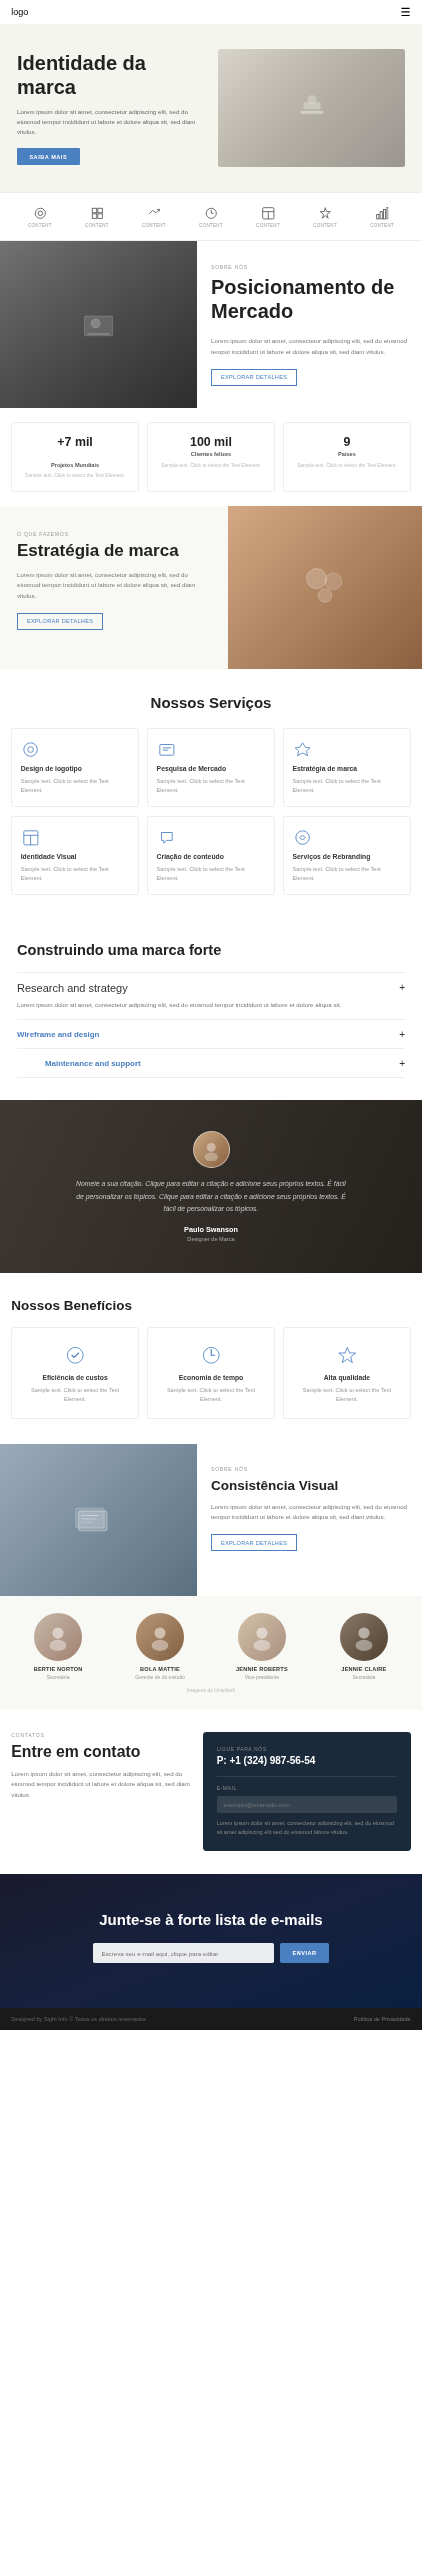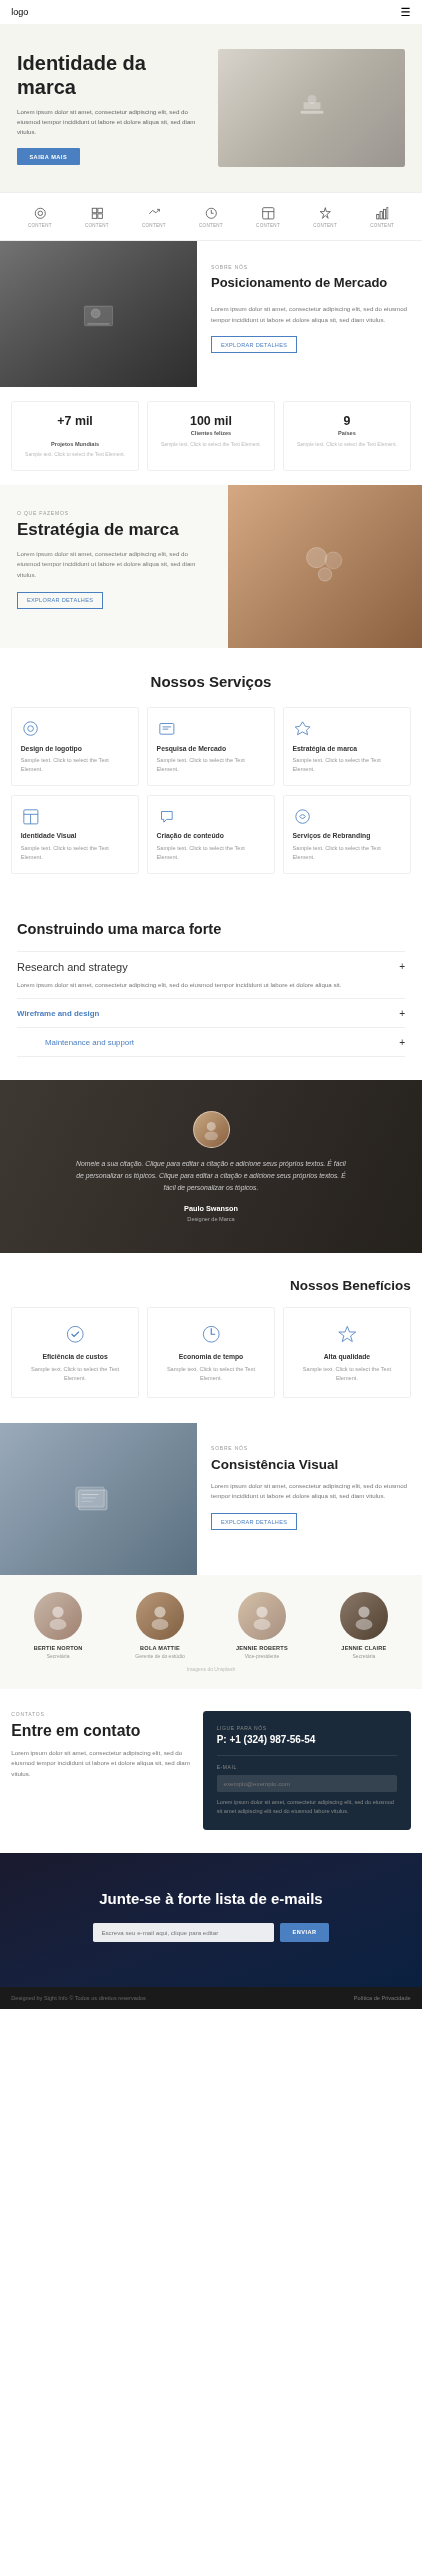--- a/index.html
+++ b/index.html
@@ -103,21 +103,21 @@
     <div style="position:absolute;inset:0;display:flex;align-items:center;justify-content:center;">
       <svg width="45" height="45" viewBox="0 0 80 80" fill="none">
         <rect x="15" y="25" width="50" height="35" rx="2" fill="rgba(255,255,255,0.15)" stroke="rgba(255,255,255,0.3)" stroke-width="1"></rect>
         <circle cx="35" cy="38" r="8" fill="rgba(255,255,255,0.2)" stroke="rgba(255,255,255,0.3)" stroke-width="1"></circle>
         <rect x="20" y="55" width="40" height="3" rx="1" fill="rgba(255,255,255,0.2)"></rect>
       </svg>
     </div>
   </div>
   <div style="flex:1;padding:22.5px 14px;background:#fff;">
     <div style="font-size:5px;color:#999;text-transform:uppercase;letter-spacing:0.8px;margin-bottom:5.6px;">SOBRE NÓS</div>
-    <h2 style="font-size:13px;font-weight:700;color:#222;line-height:1.2;margin-bottom:13px;">Posicionamento de Mercado</h2>
+    <h2 style="font-size:20px;font-weight:700;color:#222;line-height:1.2;margin-bottom:13px;">Posicionamento de Mercado</h2>
     <p style="font-size:6.2px;color:#777;line-height:1.7;margin-bottom:11.3px;">Lorem ipsum dolor sit amet, consectetur adipiscing elit, sed do eiusmod tempor incididunt ut labore et dolore aliqua sit, sed diam vitulus.</p>
     <button style="background:transparent;color:#4a7fc1;border:0.6px solid #4a7fc1;padding:4.5px 9px;font-size:5.6px;cursor:pointer;text-transform:uppercase;letter-spacing:0.3px;">EXPLORAR DETALHES</button>
   </div>
 </section>
 
 <section style="display:flex;padding:14px 11.3px;gap:8.4px;background:#fff;">
   <div style="flex:1;background:#fff;border:0.6px solid #eee;border-radius:2.3px;padding:11.3px 8.4px;text-align:center;">
     <div style="font-size:12.4px;font-weight:700;color:#222;margin-bottom:13px;">+7 mil</div>
     <div style="font-size:5.6px;color:#555;font-weight:600;margin-bottom:4.5px;">Projetos Mundiais</div>
     <div style="font-size:5px;color:#bbb;line-height:1.5;">Sample text. Click to select the Text Element.</div>
@@ -233,21 +233,21 @@
 
   <div style="border-top:0.6px solid #eee;padding:8.4px 0;">
     <div style="display:flex;justify-content:space-between;align-items:center;cursor:pointer;">
       <span style="font-size:7.9px;color:#4a7fc1;font-weight:700;">Wireframe and design</span>
       <span style="font-size:10px;color:#333;cursor:pointer;">+</span>
     </div>
   </div>
 
   <div style="border-top:0.6px solid #eee;border-bottom:0.6px solid #eee;padding:8.4px 0;">
     <div style="display:flex;justify-content:space-between;align-items:center;cursor:pointer;">
-      <span style="font-size:7.9px;color:#4a7fc1;font-weight:400;padding-left:28px;">Maintenance and support</span>
+      <span style="font-size:7.9px;color:#4a7fc1;font-weight:700;padding-left:28px;">Maintenance and support</span>
       <span style="font-size:10px;color:#333;cursor:pointer;">+</span>
     </div>
   </div>
 </section>
 
 <section style="background:linear-gradient(135deg,#2a2a2a 0%,#1a1a1a 100%);padding:31px 17px;text-align:center;position:relative;overflow:hidden;">
   <div style="position:absolute;inset:0;background:linear-gradient(to right,rgba(180,140,100,0.15),rgba(80,60,40,0.2));"></div>
   <div style="position:relative;z-index:1;">
     <div style="width:37px;height:37px;border-radius:50%;background:linear-gradient(135deg,#c8a882,#8a6040);margin:0 auto 10px;border:1.7px solid rgba(255,255,255,0.5);overflow:hidden;display:flex;align-items:center;justify-content:center;">
       <svg width="22.5" height="22.5" viewBox="0 0 40 40" fill="none">
@@ -255,21 +255,21 @@
           <ellipse cx="20" cy="32" rx="12" ry="8" fill="rgba(255,255,255,0.3)"></ellipse>
         </svg>
     </div>
     <p style="font-size:6.8px;color:#ccc;line-height:1.8;max-width:270px;margin:0 auto 10px;font-style:italic;">Nomeie a sua citação. Clique para editar a citação e adicione seus próprios textos. É fácil de personalizar os tópicos. Clique para editar a citação e adicione seus próprios textos. É fácil de personalizar os tópicos.</p>
     <div style="font-size:7.3px;font-weight:700;color:#fff;margin-bottom:2.3px;">Paulo Swanson</div>
     <div style="font-size:5.6px;color:#aaa;">Designer de Marca</div>
   </div>
 </section>
 
 <section style="padding:25px 11.3px;background:#fff;">
-  <h2 style="text-align:right;font-size:13.5px;font-weight:700;color:#222;margin-bottom:14px;">Nossos Benefícios</h2>
+  <h2 style="text-align:left;font-size:13.5px;font-weight:700;color:#222;margin-bottom:14px;">Nossos Benefícios</h2>
   <div style="display:grid;grid-template-columns:repeat(3,1fr);gap:8.4px;">
     <div style="border:0.6px solid #eee;border-radius:2.3px;padding:14px 8.4px;text-align:center;">
       <div style="margin:0 auto 6.8px;width:25px;height:25px;display:flex;align-items:center;justify-content:center;">
         <svg width="22.5" height="22.5" viewBox="0 0 40 40">
             <circle cx="20" cy="20" r="14" stroke="#4a7fc1" stroke-width="1.5" fill="none"></circle>
             <path d="M14,20 L18,24 L26,16" stroke="#4a7fc1" stroke-width="2" fill="none" stroke-linecap="round"></path>
           </svg>
       </div>
       <h3 style="font-size:6.8px;font-weight:600;color:#333;margin-bottom:4.5px;">Eficiência de custos</h3>
       <p style="font-size:5.6px;color:#999;line-height:1.6;">Sample text. Click to select the Text Element.</p>

